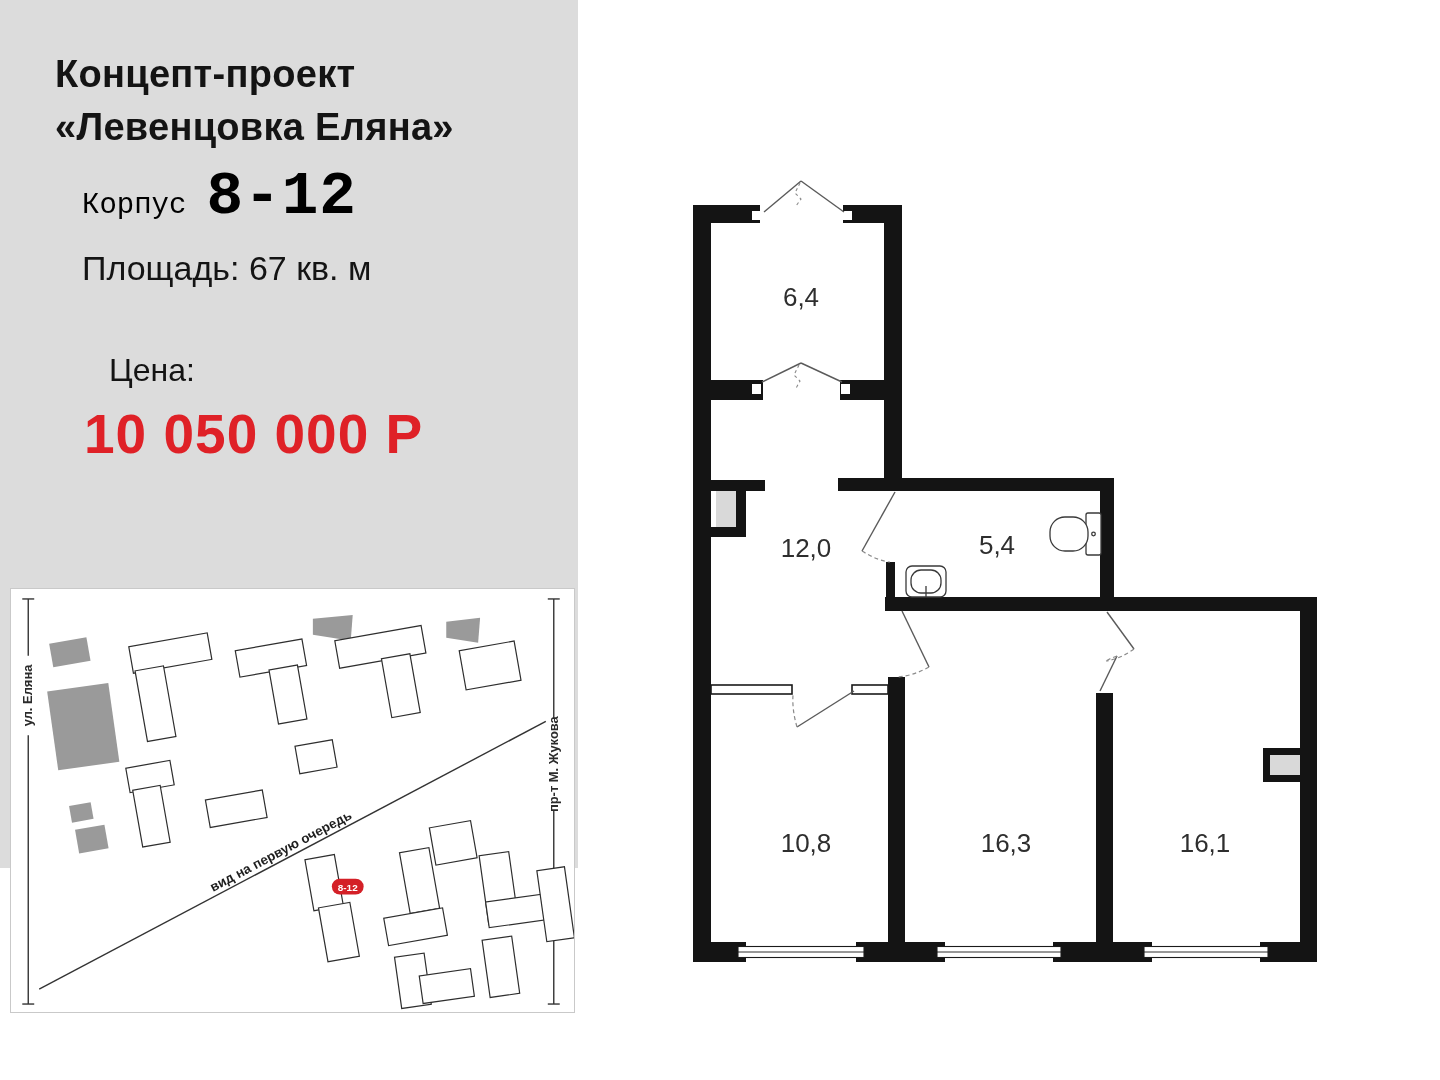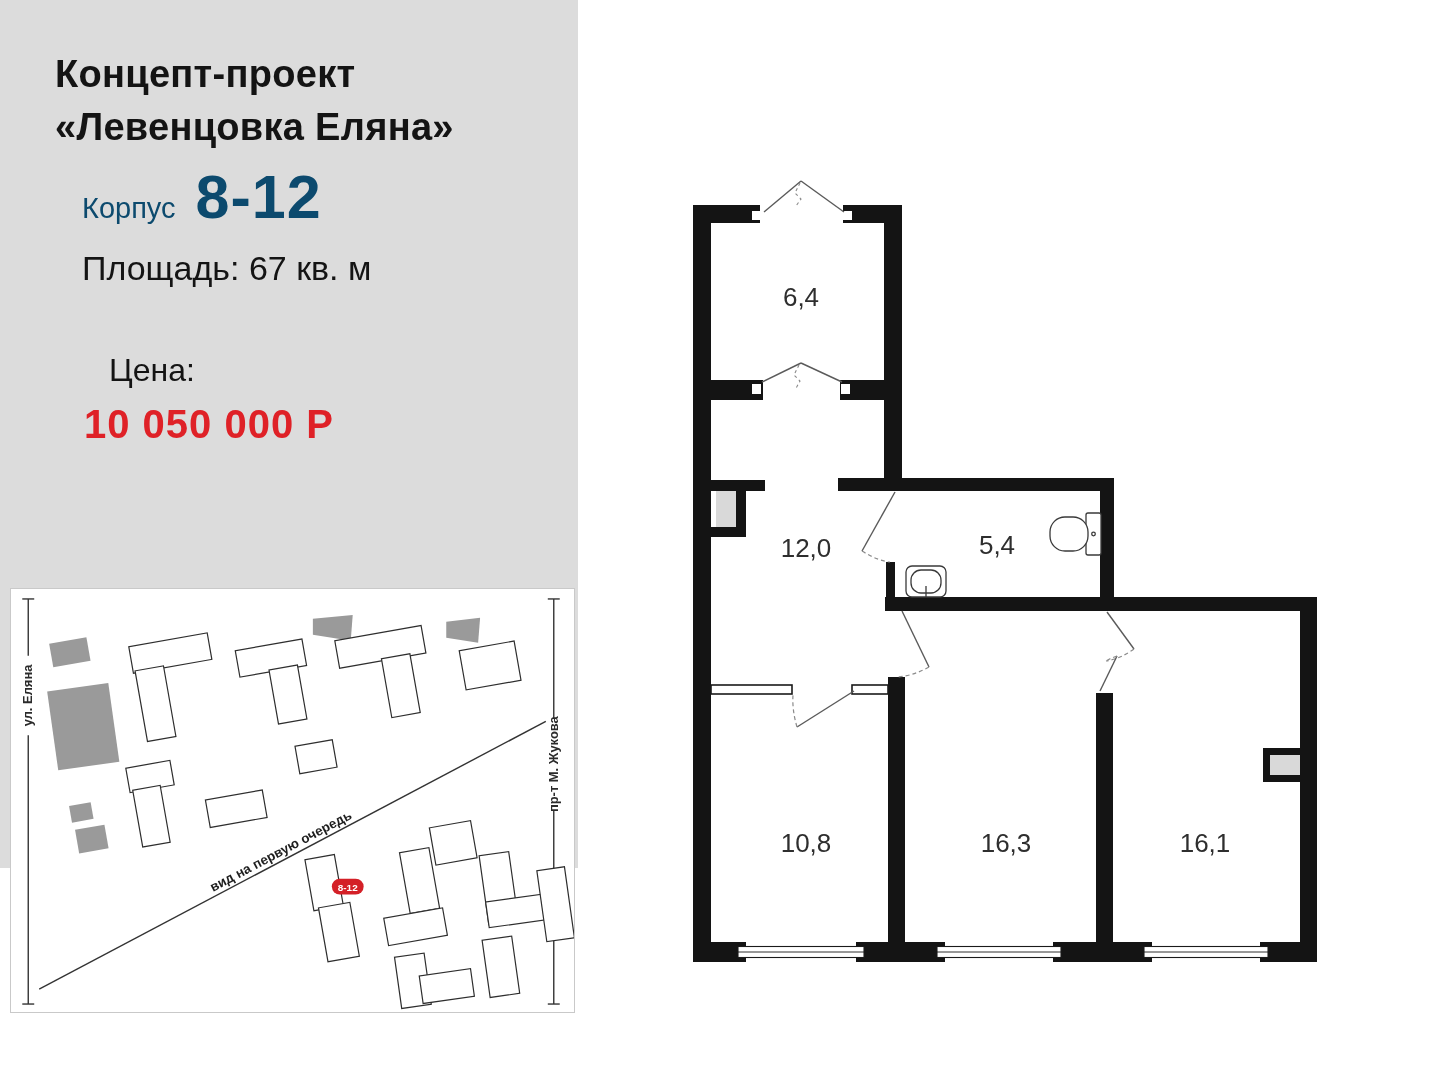--- a/index.html
+++ b/index.html
@@ -2,26 +2,26 @@
 <html><head>
 <meta charset="utf-8">
 <style>
   html,body{margin:0;padding:0;background:#ffffff;}
   body{width:1440px;height:1080px;overflow:hidden;font-family:"Liberation Sans",sans-serif;}
   .canvas{position:relative;width:1440px;height:1080px;background:#ffffff;}
 
   
   .left-panel{position:absolute;left:0;top:0;width:578px;height:868px;background:#dcdcdc;}
   .title{position:absolute;left:55px;top:48px;font-size:38px;line-height:53px;font-weight:bold;color:#141414;letter-spacing:.3px;}
-  .korpus-row{position:absolute;left:82px;top:162px;display:flex;align-items:baseline;gap:20px;color:#0c4a6e;}
+  .korpus-row{position:absolute;left:82px;top:162px;display:flex;align-items:baseline;gap:20px;color:#000000;font-family:Liberation Mono, monospace;}
   .korpus-label{font-size:29px;}
   .korpus-value{font-size:61px;font-weight:bold;letter-spacing:1px;}
   .area-text{position:absolute;left:82px;top:249px;font-size:34px;color:#141414;}
   .price-label{position:absolute;left:82px;top:352px;font-size:32px;color:#141414;margin-left:27px;}
-  .price-value{position:absolute;left:84px;top:402px;font-size:40px;font-weight:bold;color:#df2127;letter-spacing:1px;}
+  .price-value{position:absolute;left:84px;top:402px;font-size:55px;font-weight:bold;color:#df2127;letter-spacing:1px;}
 
   
   .map-card{position:absolute;left:10px;top:588px;width:565px;height:425px;background:#ffffff;border:1px solid #c9c9c9;box-sizing:border-box;}
   .map-card svg{display:block;width:100%;height:100%;}
   .map-street{font-size:13px;font-weight:600;fill:#2b2b2b;}
   .map-road-label{font-size:13.5px;font-weight:bold;fill:#1e1e1e;}
   .map-badge-text{font-size:10px;font-weight:bold;fill:#ffffff;}
   .bld{fill:#ffffff;stroke:#2e2e2e;stroke-width:1.2;}
   .bld-gray{fill:#9a9a9a;stroke:none;}
   .map-line{stroke:#333333;stroke-width:1.4;fill:none;}

